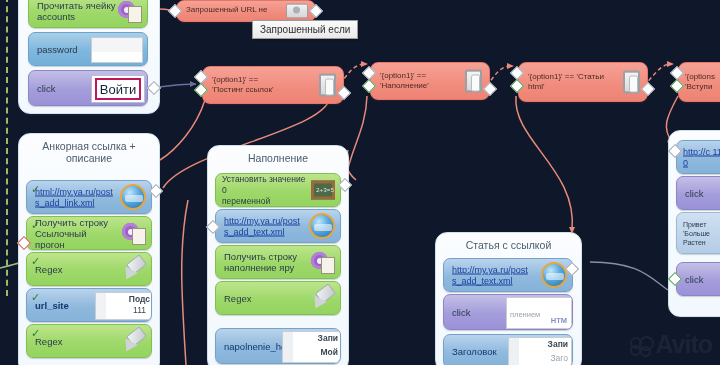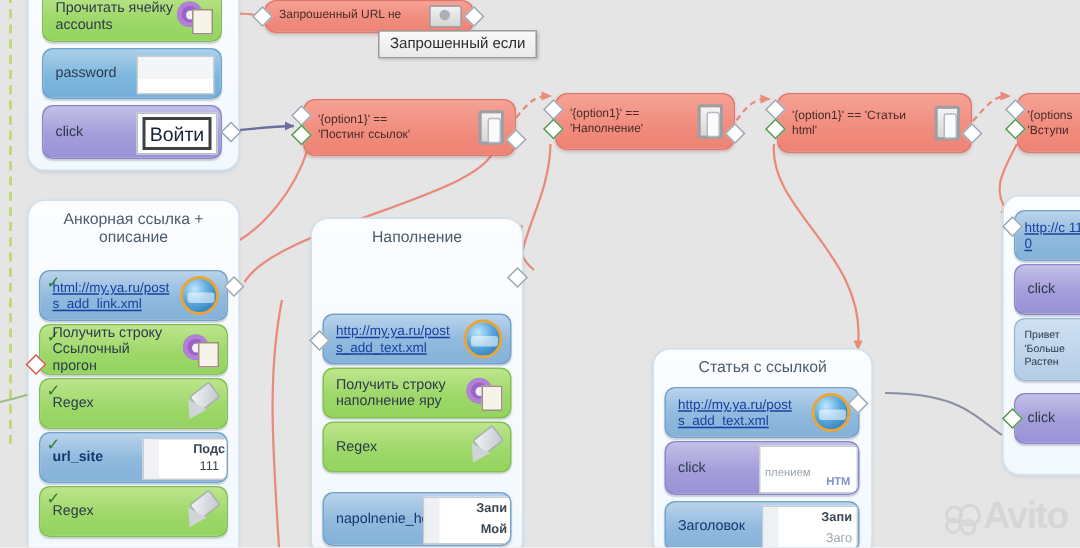--- a/index.html
+++ b/index.html
@@ -1,21 +1,21 @@
 <!DOCTYPE html>
 <html><head>
 <meta charset="utf-8">
 <style>
   html,body{margin:0;padding:0;}
   body{
     width:720px;height:365px;overflow:hidden;position:relative;
     background:#ffffff;
     font-family:"Liberation Sans","DejaVu Sans",sans-serif;
   }
-  #canvas{position:absolute;inset:0;width:720px;height:365px;overflow:hidden;background:#e5e5e5;}
+  #canvas{position:absolute;inset:0;width:720px;height:365px;overflow:hidden;background:#0f172a;}
 
   
   .sel-dash{position:absolute;left:6px;top:-4px;width:1px;height:300px;
     border-left:2px dashed #b9d86a;opacity:.85;}
 
   
   .group{position:absolute;border:1px solid #cfe0ee;border-radius:12px;
     background:linear-gradient(180deg,#fbfdff 0%,#f2f8fd 100%);
     box-shadow:0 1px 2px rgba(80,110,140,.15);}
   .group-title{position:absolute;left:0;right:0;top:6px;text-align:center;
@@ -109,21 +109,21 @@
   .fieldtxt{position:absolute;font-size:8.5px;line-height:10px;color:#3a4753;text-align:center;}
 
   
   .tooltip{position:absolute;background:linear-gradient(180deg,#fafafa,#e9e9e9);
     border:1px solid #9b9b9b;padding:3px 7px;font-size:10px;color:#2d2d2d;
     box-shadow:1px 1px 2px rgba(0,0,0,.22);white-space:nowrap;}
 
   
   .winbtn{position:absolute;background:#ffffff;border:1px solid #b9c0c6;}
   .winbtn .cap{position:absolute;left:3px;right:3px;top:2px;bottom:2px;
-    border:2px solid #404040;display:flex;align-items:center;justify-content:center;
+    border:2px solid #be185d;display:flex;align-items:center;justify-content:center;
     font-size:13px;color:#14233a;}
 
   
   .wm{position:absolute;right:8px;bottom:6px;opacity:.13;display:flex;align-items:center;gap:3px;}
   .wm .dots{position:relative;width:22px;height:18px;}
   .wm .dots i{position:absolute;border-radius:50%;border:2.5px solid #6b7a86;}
   .wm .dots i:nth-child(1){left:0;top:1px;width:8px;height:8px;}
   .wm .dots i:nth-child(2){left:0;top:9px;width:7px;height:7px;}
   .wm .dots i:nth-child(3){left:9px;top:0;width:11px;height:11px;}
   .wm .dots i:nth-child(4){left:10px;top:10px;width:7px;height:7px;}
@@ -321,20 +321,29 @@
         </div>
     </div>
   </div>
 
   <div class="group" style="left:207px;top:145px;width:140px;height:225px;">
     <div class="group-title">
       <span>Наполнение</span>
     </div>
   </div>
 
+  <div class="blk green" style="left:215px;top:173px;width:124px;height:32px;">
+    <div class="lbl" style="left:6px;width:86px;font-size:8.5px;">
+      <span>Установить значение 0</span><br>
+      <span>переменной</span>
+    </div>
+    <div class="bicon">
+        <div class="board"></div>
+      </div>
+  </div>
   <div class="port" style="left:340px;top:180px;"></div>
 
   <div class="blk lblue" style="left:215px;top:209px;width:124px;height:32px;">
     <div class="linklbl" style="left:8px;width:78px;">http://my.ya.ru/posts_add_text.xml</div>
     <div class="bicon">
         <div class="globe"></div>
       </div>
   </div>
   <div class="port" style="left:208px;top:222px;"></div>
 

